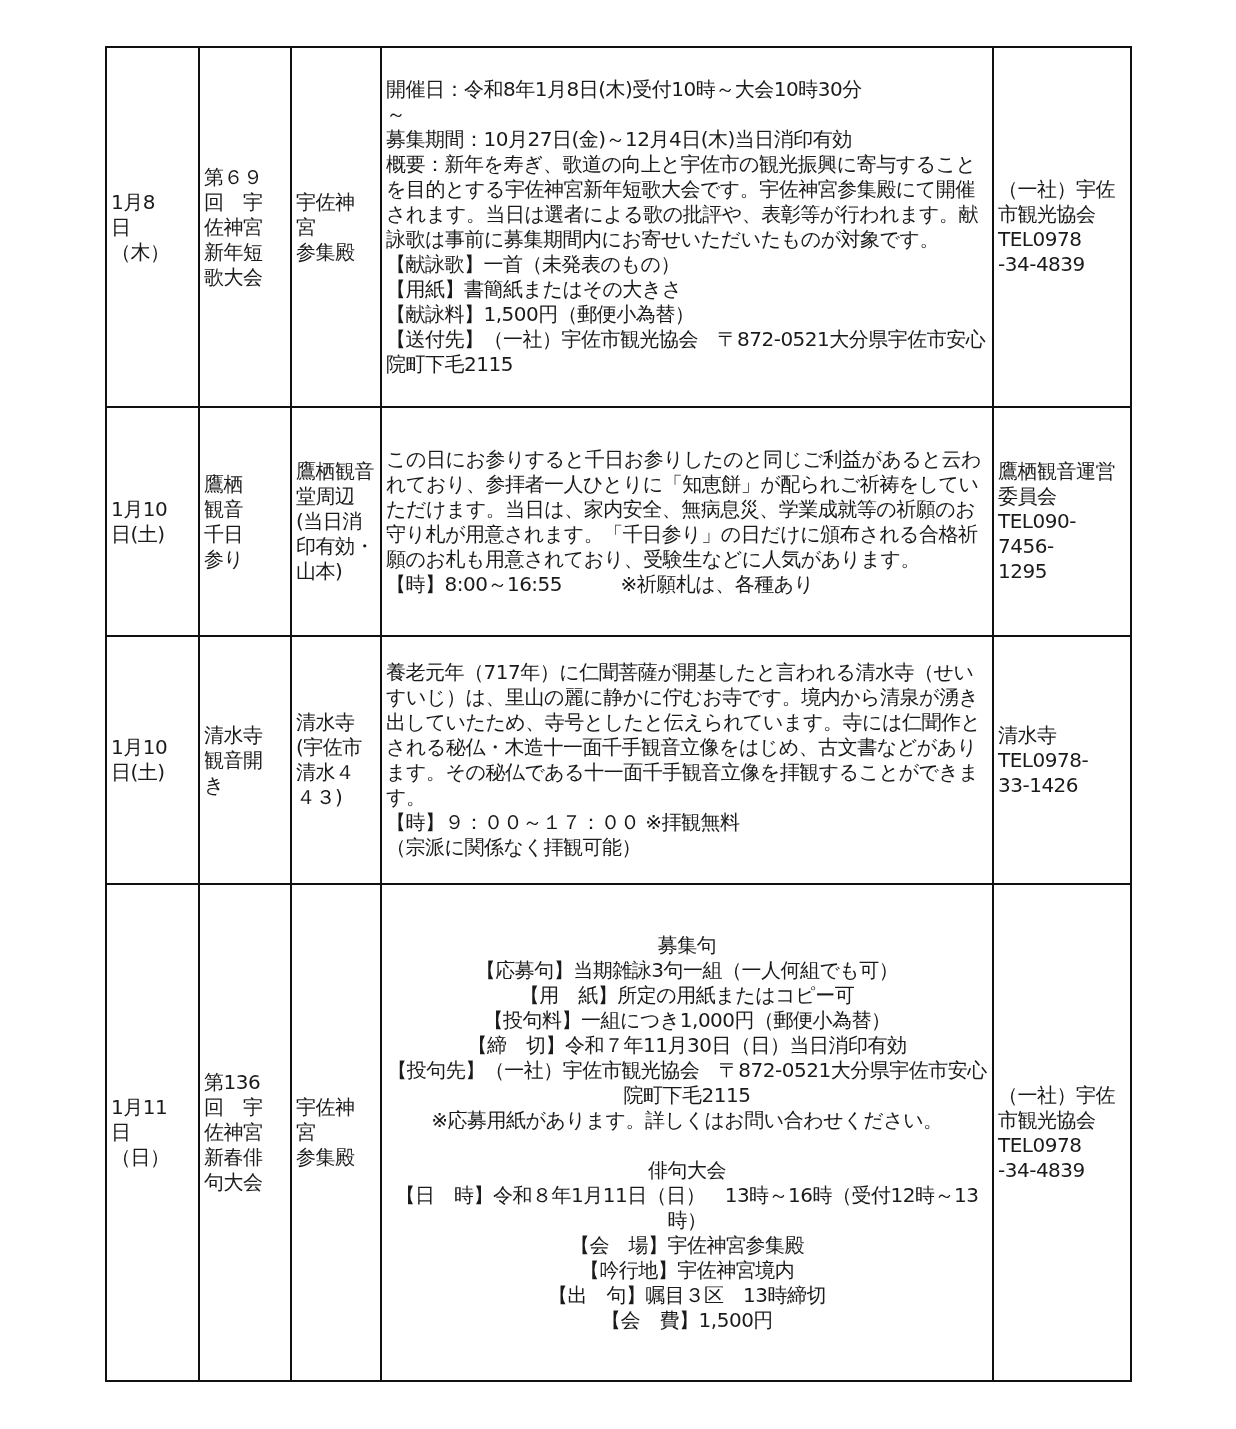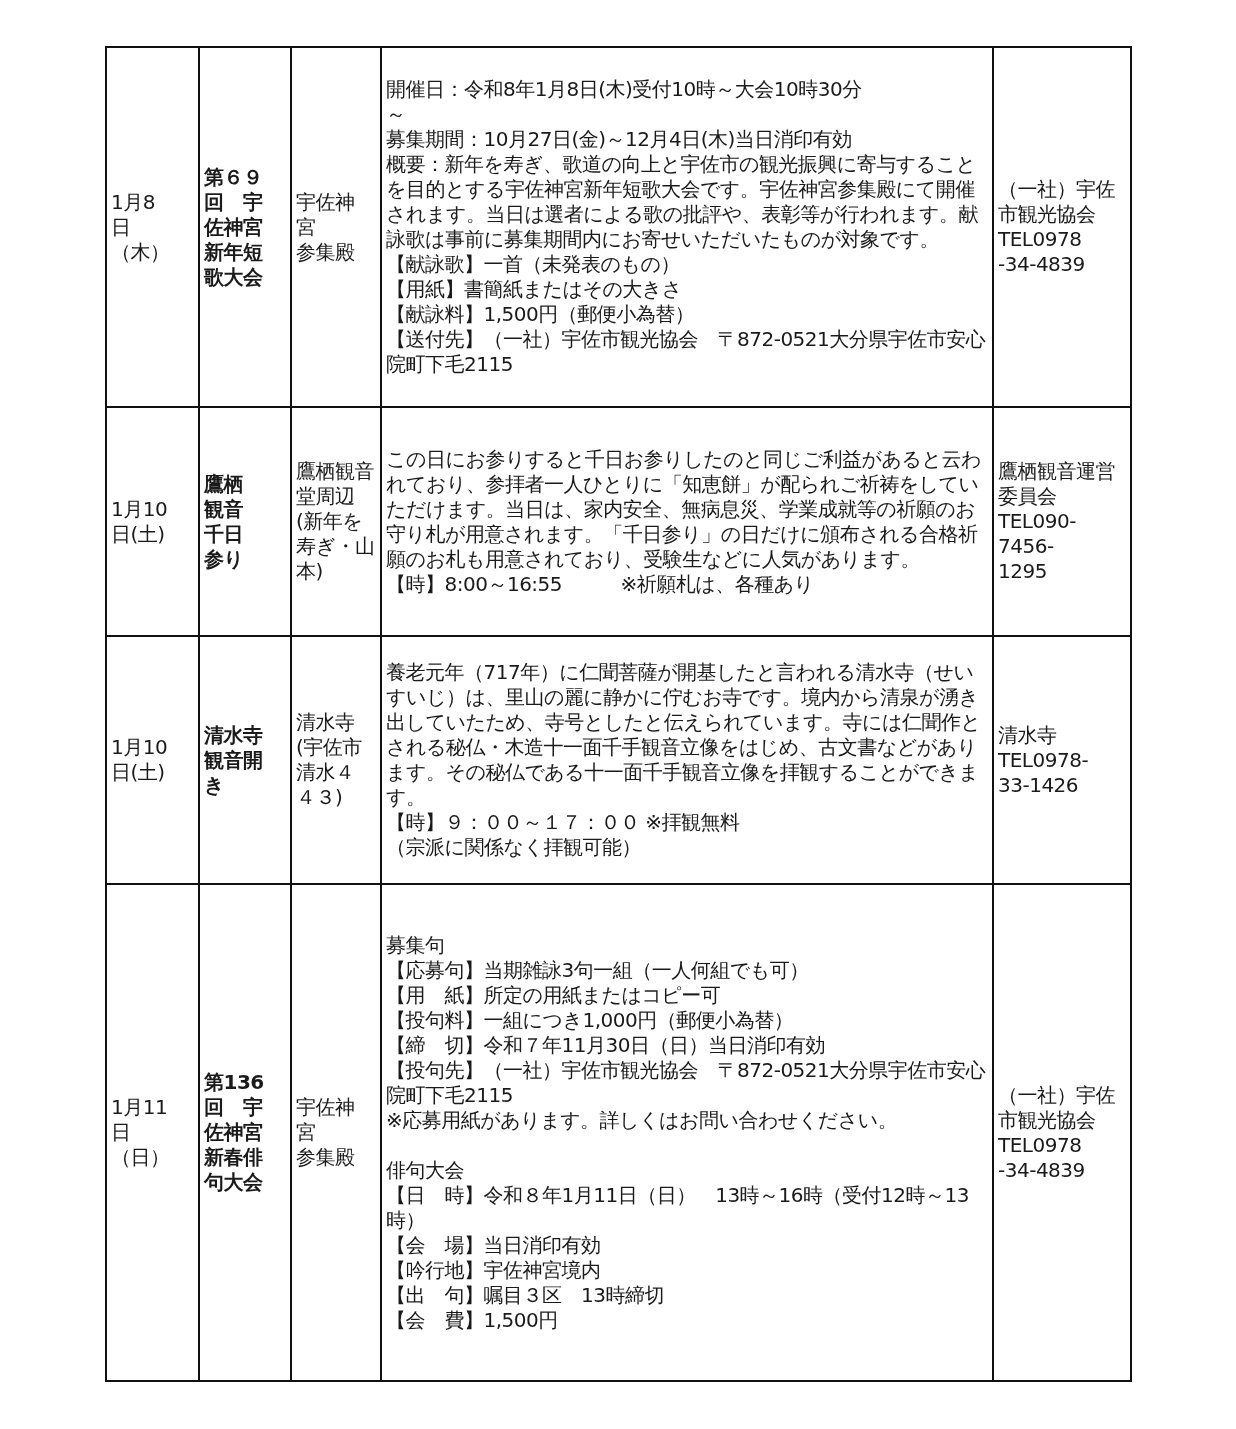--- a/index.html
+++ b/index.html
@@ -13,30 +13,30 @@
     border: 2.5px solid #111; padding: 16px 4px; vertical-align: middle;
     font-size: 20px; line-height: 25px; letter-spacing: -0.5px;
     word-break: break-all; white-space: pre-wrap;
   }
   col.c-date { width: 93px; }
   col.c-name { width: 92px; }
   col.c-venue { width: 90px; }
   col.c-desc { width: 612px; }
   col.c-contact { width: 138px; }
   td.date { text-align: left; }
-  td.name { padding-left: 6px; font-weight: bold; }
+  td.name { padding-left: 6px; }
   td.venue { padding-left: 5px; margin-left: 22px; }
   td.desc { padding-left: 6px; padding-right: 3px; font-size: 19.5px; }
   td.contact { padding-left: 5px; }
   tr.r1 { height: 360px; }
   tr.r2 { height: 229px; }
   tr.r3 { height: 248px; }
   tr.r4 { height: 497px; }
   .contact-spaced { line-height: 37px; }
-  .desc-block { display: block; }
+  .desc-block { display: block; text-align: center; }
   .desc-gap { display: block; height: 25px; }
 </style>
 </head>
 <body>
 
 <table class="events">
   <colgroup>
     <col class="c-date">
       <col class="c-name">
       <col class="c-venue">
@@ -69,21 +69,21 @@
 -34-4839</td>
     </tr>
     <tr class="r2">
       <td class="date">1月10
 日(土)</td>
       <td class="name">鷹栖
 観音
 千日
 参り</td>
       <td class="venue">鷹栖観音堂周辺
-(新年を寿ぎ・山本)</td>
+(当日消印有効・山本)</td>
       <td class="desc">この日にお参りすると千日お参りしたのと同じご利益があると云われており、参拝者一人ひとりに「知恵餅」が配られご祈祷をしていただけます。当日は、家内安全、無病息災、学業成就等の祈願のお守り札が用意されます。「千日参り」の日だけに頒布される合格祈願のお札も用意されており、受験生などに人気があります。
 【時】8:00～16:55　　　※祈願札は、各種あり</td>
       <td class="contact">鷹栖観音運営委員会
 TEL090-
 7456-
 1295</td>
     </tr>
     <tr class="r3">
       <td class="date">1月10
 日(土)</td>
@@ -114,21 +114,21 @@
 宮
 参集殿</td>
       <td class="desc"><span class="desc-block">募集句
 【応募句】当期雑詠3句一組（一人何組でも可）
 【用　紙】所定の用紙またはコピー可
 【投句料】一組につき1,000円（郵便小為替）
 【締　切】令和７年11月30日（日）当日消印有効
 【投句先】（一社）宇佐市観光協会　〒872-0521大分県宇佐市安心院町下毛2115
 ※応募用紙があります。詳しくはお問い合わせください。</span><span class="desc-gap"></span><span class="desc-block">俳句大会
 【日　時】令和８年1月11日（日）　13時～16時（受付12時～13時）
-【会　場】当日消印有効
+【会　場】宇佐神宮参集殿
 【吟行地】宇佐神宮境内
 【出　句】嘱目３区　13時締切
 【会　費】1,500円</span></td>
       <td class="contact">（一社）宇佐市観光協会
 TEL0978
 -34-4839</td>
     </tr>
   </tbody>
 </table>
 

